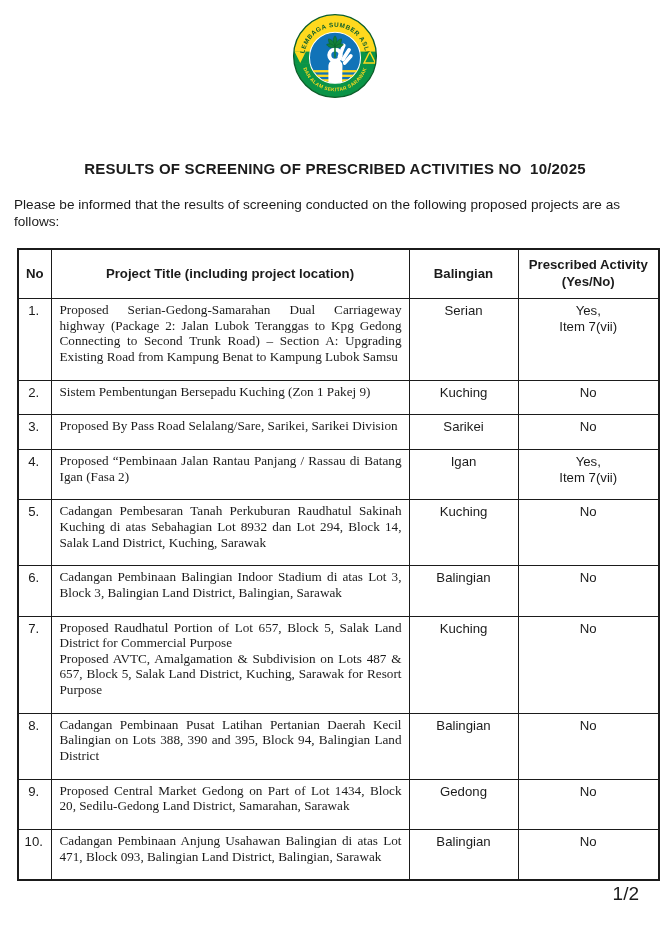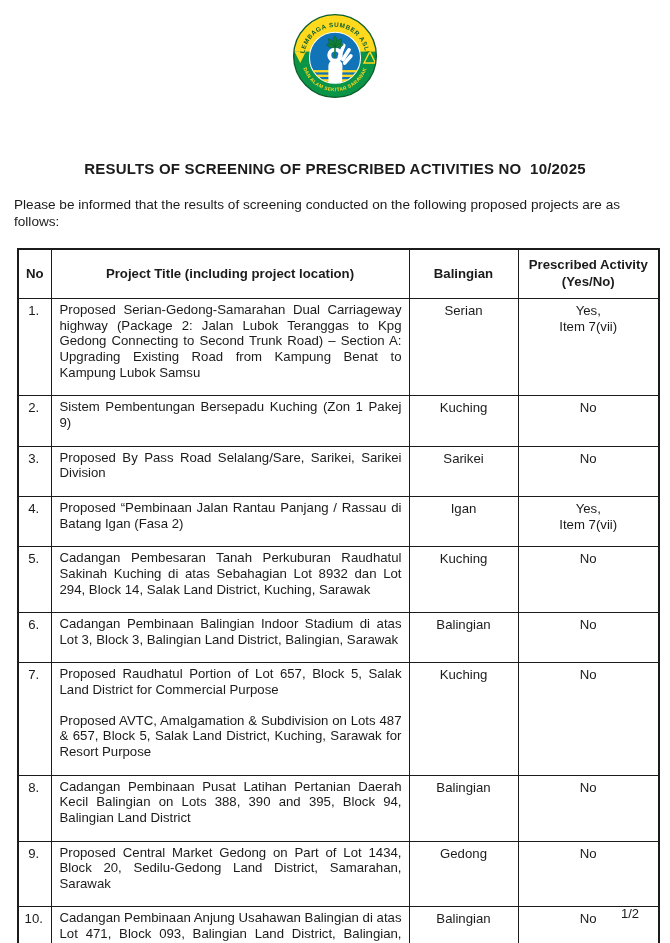--- a/index.html
+++ b/index.html
@@ -78,29 +78,30 @@
     padding:2px;
   }
   td.c-no{text-align:center;padding:4px 2px 4px 0;}
   td.c-title{
     padding:3px 7px 15px 8px;
     line-height:1.185;
   }
   td.c-title .para{
     text-align:justify;
     text-align-last:left;
-  }
-  td.c-title .para + .para{margin-top:15px;}
+    font-family:Liberation Serif, serif;
+  }
+  td.c-title .para + .para{}
   td.c-loc{text-align:center;padding:4px 2px;margin-left:36px;}
   td.c-act{text-align:center;padding:4px 8px;line-height:1.2;}
   .page-num{
     position:absolute;
     right:31px;
-    bottom:22px;
-    font-size:13px;
+    bottom:38px;
+    font-size:19px;
   }
 </style>
 </head>
 <body>
 
 <div class="logo-wrap">
   <svg viewBox="0 0 100 100" aria-hidden="true">
     <defs>
       <clipPath id="clip-outer">
           <circle cx="50" cy="50" r="47"></circle>

